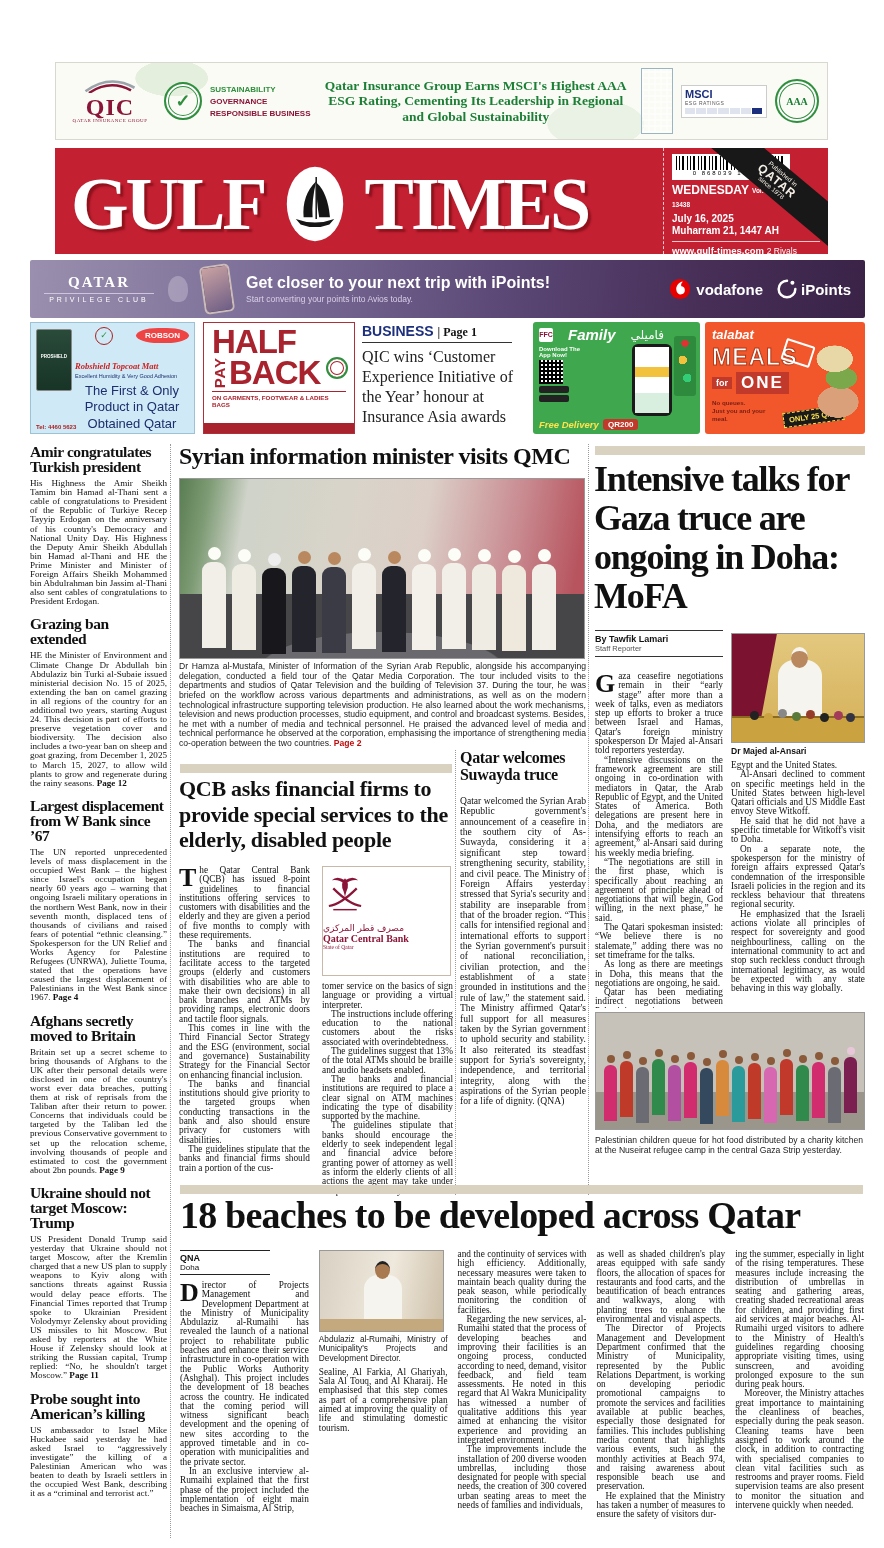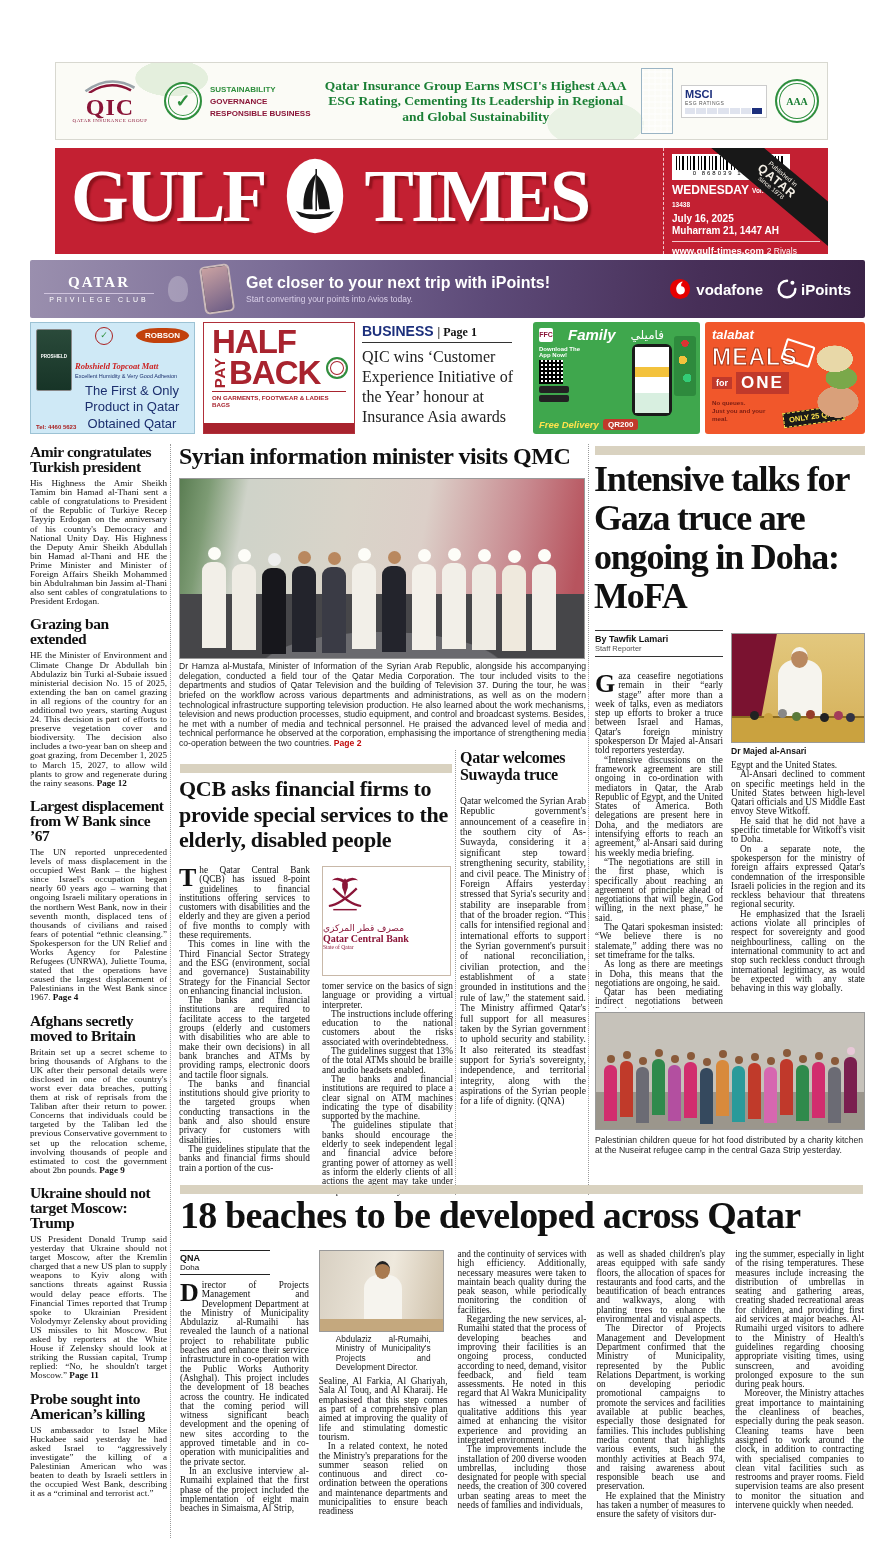--- a/index.html
+++ b/index.html
@@ -29,21 +29,21 @@
   .msci-t{font-weight:bold;color:#1c2f7c;font-size:11px;line-height:1}
   .msci-s{font-size:5px;color:#555;letter-spacing:.5px}
   .scale{display:flex;margin-top:2px}
   .scale i{flex:1;height:6px;background:#dfe3ee;margin-right:1px}
   .scale i:last-child{background:#1c2f7c}
   .aaa{width:40px;height:40px;border:2px solid #2f8f3e;border-radius:50%;box-shadow:inset 0 0 0 2px #fff,inset 0 0 0 3px #2f8f3e;
        display:flex;align-items:center;justify-content:center;color:#1b7f35;font-weight:bold;font-size:10px;font-family:Liberation Serif, serif}
 
   
   .mast{left:55px;top:148px;width:773px;height:106px;background:#c32032;overflow:hidden}
-  .gt-title{position:absolute;left:16px;top:6px;display:flex;align-items:center;gap:20px;color:#fff;
+  .gt-title{position:absolute;left:16px;top:14px;display:flex;align-items:center;gap:20px;color:#fff;
             font-weight:bold;font-size:74px;letter-spacing:-3px;line-height:1;text-shadow:3px 3px 2px rgba(80,0,0,.45)}
   .dhow{width:60px;height:84px}
   .mast-info{position:absolute;left:608px;top:0;width:165px;height:106px;border-left:1px dashed #f3c8cc;
              padding:6px 8px;box-sizing:border-box;color:#fff;font-family:"Liberation Sans",sans-serif}
   .bcode{width:118px;height:26px;background:#fff;padding:2px 4px 0;box-sizing:border-box}
   .bcode .lines{height:14px;background:repeating-linear-gradient(90deg,#000 0 1px,#fff 1px 3px,#000 3px 4px,#fff 4px 6px,#000 6px 8px,#fff 8px 11px)}
   .bcode .digits{color:#000;font-size:6px;text-align:center;letter-spacing:2px}
   .day-line{margin-top:3px;font-size:12px;font-weight:bold}
   .vol{font-size:6.5px;font-weight:bold;vertical-align:1px}
   .date-line{font-size:10px;font-weight:bold;line-height:1.2;margin-top:2px}
@@ -68,21 +68,21 @@
   .ipb-h1{font-size:16px;font-weight:bold}
   .ipb-h2{font-size:8.5px;color:#d9cfe8;margin-top:2px}
   .voda{display:flex;align-items:center;gap:5px;font-size:15px;font-weight:bold}
   .ipo{display:flex;align-items:center;gap:4px;font-size:15px;font-weight:bold}
 
   
   .ad{position:absolute;top:322px;height:112px;box-sizing:border-box;overflow:hidden}
   .robson{left:30px;width:165px;background:#cfe9f6;border:1px solid #9cc2d4;padding:3px 5px;font-family:"Liberation Sans",sans-serif}
   .can{position:absolute;left:5px;top:6px;width:34px;height:60px;background:linear-gradient(#2a4a3a,#173427);border:1px solid #888;border-radius:2px}
   .can span{display:block;margin-top:24px;text-align:center;color:#fff;font-size:4.5px;font-weight:bold}
-  .rob-oval{position:absolute;right:5px;top:5px;background:#c2410c;color:#fff;font-size:8px;font-weight:bold;
+  .rob-oval{position:absolute;right:5px;top:5px;background:#ef4444;color:#fff;font-size:8px;font-weight:bold;
             padding:3px 9px;border-radius:50%/60%}
   .rob-chk{position:absolute;left:64px;top:4px;width:16px;height:16px;border:1.5px solid #a22;border-radius:50%;
            color:#2f8f3e;font-size:9px;text-align:center;line-height:15px}
   .rob-script{position:absolute;left:44px;top:38px;width:118px;color:#c22;font-style:italic;font-size:8.5px;font-weight:bold;font-family:"Liberation Serif",serif}
   .rob-q{position:absolute;left:44px;top:50px;width:118px;color:#1c2f6e;font-size:5.5px}
   .rob-claim{position:absolute;left:40px;top:60px;width:122px;color:#1c2f6e;font-size:13px;font-weight:normal;text-align:center;line-height:1.25}
   .rob-tel{position:absolute;left:5px;bottom:3px;color:#a22;font-size:6px;font-weight:bold}
   .half{left:203px;width:152px;background:#fff;border:1px solid #b0303a;padding:4px 8px;font-family:"Liberation Sans",sans-serif;color:#a8232e}
   .half .w1{font-size:33px;font-weight:900;line-height:.9;letter-spacing:-1px}
   .half-row{display:flex;align-items:flex-start;gap:2px}
@@ -205,21 +205,21 @@
   .bch-cols{left:180px;top:1250px;width:684px;height:292px;display:flex;gap:10px;overflow:hidden}
   .bch-col{flex:1}
   .byline2{border-top:1px solid #222;border-bottom:1px solid #222;width:70%;padding:2px 0;margin-bottom:6px;font-family:"Liberation Sans",sans-serif}
   .byline2 .a{font-size:9px;font-weight:bold}
   .byline2 .c{font-size:8px}
   .fig-rum{width:125px;height:82px;border:1px solid #999;box-sizing:border-box;position:relative;overflow:hidden;
       background:linear-gradient(100deg,#d8d0c2,#efe9dd 55%,#cdbfa8)}
   .fig-rum .man{position:absolute;left:44px;bottom:12px;width:38px;height:44px;background:#f6f4ee;border-radius:14px 14px 0 0}
   .fig-rum .head{position:absolute;left:55px;bottom:52px;width:15px;height:15px;border-radius:50%;background:#a97a4f;border-top:3px solid #222}
   .fig-rum .desk{position:absolute;left:0;bottom:0;width:100%;height:12px;background:#c4a87e}
-  .rum-cap{margin:3px 17px 5px;font-size:8.3px}
+  .rum-cap{margin:3px 0 5px;font-size:8.3px}
 </style>
 </head>
 <body>
 
 <div class="page">
 
   <div class="abs esg">
     <div class="qic-logo">
       <svg width="54" height="14" viewBox="0 0 60 16">
           <path d="M2 14 Q30 -6 58 10" stroke="#9aa4aa" stroke-width="3" fill="none"></path>
@@ -422,22 +422,22 @@
   </div>
   <div class="abs cap qmc-cap">
     <span>Dr Hamza al-Mustafa, Minister of Information of the Syrian Arab Republic, alongside his accompanying delegation, conducted a field tour of the Qatar Media Corporation. The tour included visits to the departments and studios of Qatar Television and the building of Television 37. During the tour, he was briefed on the workflow across various departments and administrations, as well as on the modern technological infrastructure supporting television production. He also learned about the work mechanisms, television and news production processes, studio equipment, and control and broadcast systems. Besides, he met with a number of media and technical personnel. He praised the advanced level of media and technical performance he observed at the corporation, emphasising the importance of strengthening media co-operation between the two countries.</span>
     <b class="refred">Page 2</b>
   </div>
 
   <div class="bar" style="left:180px;top:764px;width:272px"></div>
   <div class="abs qcb-h">QCB asks financial firms to provide special services to the elderly, disabled people</div>
   <div class="abs qcb-c1 bt clip">
       <p class="lead">The Qatar Central Bank (QCB) has issued 8-point guidelines to financial institutions offering services to customers with disabilities and the elderly and they are given a period of five months to comply with these requirements.</p>
+      <p>The banks and financial institutions are required to facilitate access to the targeted groups (elderly and customers with disabilities who are able to make their own decisions) in all bank branches and ATMs by providing ramps, electronic doors and tactile floor signals.</p>
       <p>This comes in line with the Third Financial Sector Strategy and the ESG (environment, social and governance) Sustainability Strategy for the Financial Sector on enhancing financial inclusion.</p>
-      <p>The banks and financial institutions are required to facilitate access to the targeted groups (elderly and customers with disabilities who are able to make their own decisions) in all bank branches and ATMs by providing ramps, electronic doors and tactile floor signals.</p>
       <p>The banks and financial institutions should give priority to the targeted groups when conducting transactions in the bank and also should ensure privacy for customers with disabilities.</p>
       <p>The guidelines stipulate that the banks and financial firms should train a portion of the cus-</p>
     </div>
   <div class="abs qcb-c2 clip">
     <div class="qcb-logo">
       <svg width="44" height="40" viewBox="0 0 60 54">
         <path d="M30 4 q7 7 2 18 q-2 5 -2 11 q0 -6 -2 -11 q-5 -11 2 -18Z" fill="#8a1538"></path>
         <path d="M30 7 q-11 -7 -18 0 q9 -2 18 5Z" fill="#8a1538"></path>
         <path d="M30 7 q11 -7 18 0 q-9 -2 -18 5Z" fill="#8a1538"></path>
         <path d="M8 42 q16 -2 38 -24" stroke="#8a1538" stroke-width="3" fill="none"></path>
@@ -512,21 +512,20 @@
     </div>
     <div class="bch-col">
       <div class="fig-rum">
         <div class="man"></div>
         <div class="head"></div>
         <div class="desk"></div>
       </div>
       <div class="cap rum-cap">Abdulaziz al-Rumaihi, Ministry of Municipality's Projects and Development Director.</div>
       <div class="bt">
           <p>Sealine, Al Farkia, Al Ghariyah, Sala Al Touq, and Al Kharaij. He emphasised that this step comes as part of a comprehensive plan aimed at improving the quality of life and stimulating domestic tourism.</p>
-          <p>In a related context, he noted the Ministry's preparations for the summer season relied on continuous and direct co-ordination between the operations and maintenance departments and municipalities to ensure beach readiness</p>
         </div>
     </div>
     <div class="bch-col bt">
         <p>and the continuity of services with high efficiency. Additionally, necessary measures were taken to maintain beach quality during the peak season, while periodically monitoring the condition of facilities.</p>
         <p>Regarding the new services, al-Rumaihi stated that the process of developing beaches and improving their facilities is an ongoing process, conducted according to need, demand, visitor feedback, and field team assessments. He noted in this regard that Al Wakra Municipality has witnessed a number of qualitative additions this year aimed at enhancing the visitor experience and providing an integrated environment.</p>
         <p>The improvements include the installation of 200 diverse wooden umbrellas, including those designated for people with special needs, the creation of 300 covered urban seating areas to meet the needs of families and individuals,</p>
       </div>
     <div class="bch-col bt">
         <p>as well as shaded children's play areas equipped with safe sandy floors, the allocation of spaces for restaurants and food carts, and the beautification of beach entrances and walkways, along with planting trees to enhance the environmental and visual aspects.</p>
         <p>The Director of Projects Management and Development Department confirmed that the Ministry of Municipality, represented by the Public Relations Department, is working on developing periodic promotional campaigns to promote the services and facilities available at public beaches, especially those designated for families. This includes publishing media content that highlights various events, such as the monthly activities at Beach 974, and raising awareness about responsible beach use and preservation.</p>

